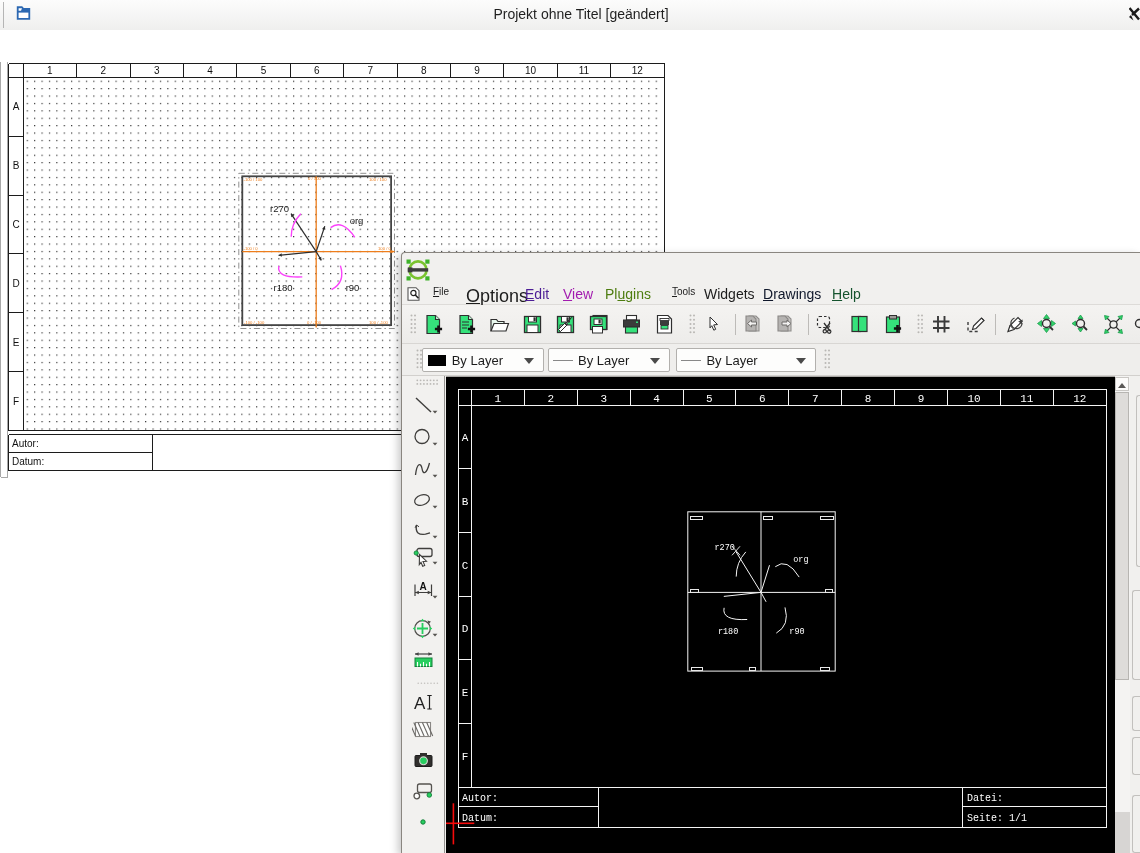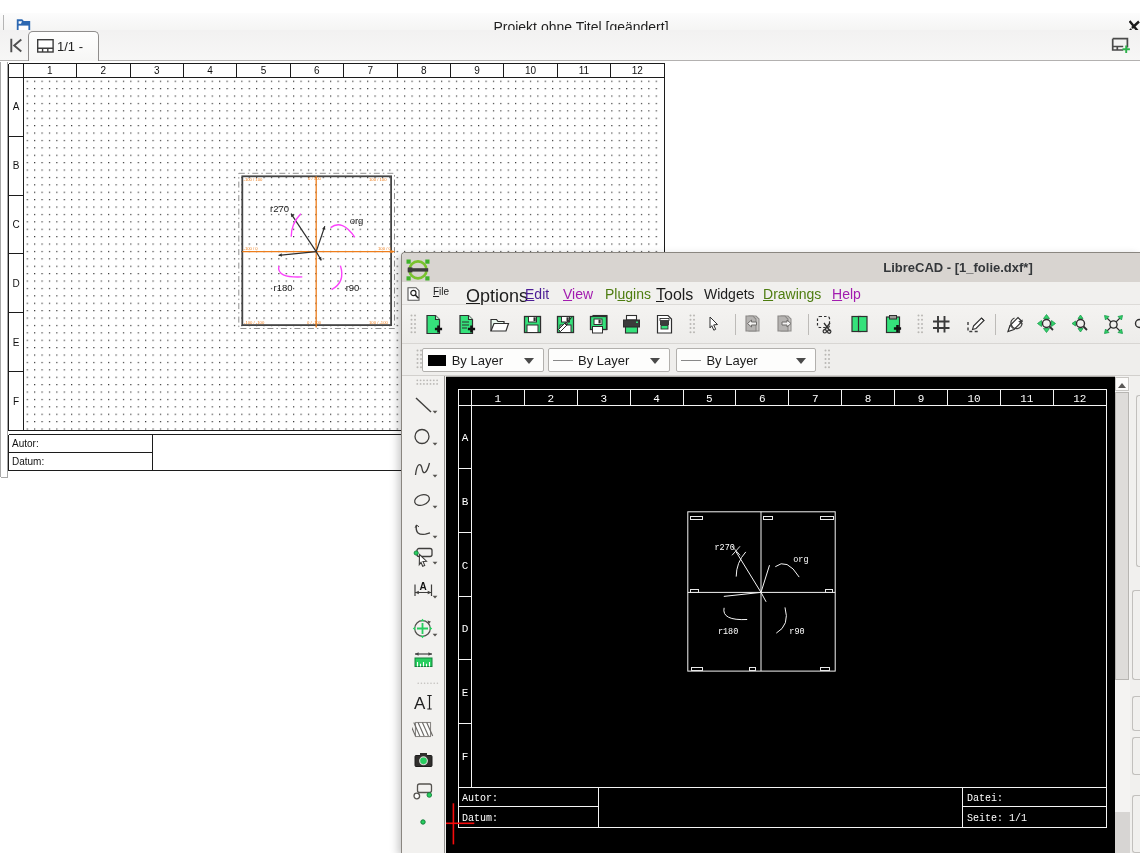--- a/index.html
+++ b/index.html
@@ -2,49 +2,34 @@
 <html><head><meta charset="utf-8">
 <style>
 *{margin:0;padding:0;box-sizing:border-box}
 html,body{width:1140px;height:853px;overflow:hidden;background:#fff;
 font-family:"Liberation Sans",sans-serif}
 #root{position:absolute;left:0;top:0;width:1140px;height:853px}
 .abs{position:absolute}
 </style></head><body>
 <div id="root">
 
-<div class="abs" style="left:0;top:13px;width:1140px;height:30px;background:linear-gradient(#fcfcfc,#efefee)">
+<div class="abs" style="left:0;top:0;width:1140px;height:30px;background:linear-gradient(#fcfcfc,#efefee)">
  <div class="abs" style="left:3px;top:2px;width:1px;height:26px;background:#b5b5b5"></div>
  <svg class="abs" style="left:16px;top:5px" width="15" height="16" viewBox="0 0 15 16">
   <path d="M0.8 1.2 h5.4 l1.6 1.9 h6.4 v11.7 h-13.4 z" fill="#2c68b2"></path>
   <path d="M2.6 3.2 h3.4 l-1 2.6 h-2.4 z" fill="#fff"></path>
   <rect x="2.6" y="7.6" width="9.8" height="5.4" fill="#fff"></rect>
  </svg>
  <div class="abs" style="left:440px;top:6px;width:282px;text-align:center;font-size:14px;color:#1f1f1f">Projekt ohne Titel [geändert]</div>
  <svg class="abs" style="left:1129px;top:7px" width="11" height="14" viewBox="0 0 11 14">
   <path d="M0.5 1 L10 12.5 M10 1.5 L3 8" stroke="#1a1a1a" stroke-width="2.4" fill="none"></path>
   <path d="M0 10 L4.5 13.5 L2 8 z" fill="#1a1a1a"></path>
  </svg>
 </div>
 
-<div class="abs" style="left:0;top:30px;width:1140px;height:31px;background:linear-gradient(#f2f1f1,#f7f7f6);border-bottom:1px solid #b3b1b0">
- <svg class="abs" style="left:9px;top:8px" width="15" height="15" viewBox="0 0 15 15">
-  <path d="M2.3 0.8 v13.4 M12.3 1.5 L5.2 7.5 L12.3 13.5" stroke="#4f4f4f" stroke-width="1.9" fill="none"></path>
- </svg>
- <div class="abs" style="left:28px;top:1px;width:71px;height:30px;background:linear-gradient(#fefefe,#f6f6f5);border:1px solid #8f8d8c;border-bottom:none;border-radius:5px 5px 0 0"></div>
- <svg class="abs" style="left:37px;top:9px" width="17" height="14" viewBox="0 0 17 14">
-  <rect x="0.7" y="0.7" width="15.4" height="12.3" fill="#fff" stroke="#3d3d3d" stroke-width="1.4"></rect>
-  <path d="M0.7 9.2 h15.4 M5.6 9.2 v3.8 M10.8 9.2 v3.8" stroke="#3d3d3d" stroke-width="1.4"></path>
- </svg>
- <div class="abs" style="left:57px;top:9px;font-size:13px;color:#222">1/1 -</div>
- <svg class="abs" style="left:1111px;top:7px" width="20" height="18" viewBox="0 0 20 18">
-  <path d="M1.7 1.7 h14.7 v8.7 M1.7 1.7 v11.3 h10.5 M1.7 9.5 h10.5 M6.3 9.5 v3.5" stroke="#4a4a4a" stroke-width="1.7" fill="none"></path>
-  <path d="M15.2 8.5 v7.4 M11.5 12.2 h7.4" stroke="#2cb24a" stroke-width="1.9" fill="none"></path>
- </svg>
-</div>
 <svg class="abs" style="left:0;top:62px" width="1140" height="791" viewBox="0 0 1140 791">
 <rect width="1140" height="791" fill="#ffffff"></rect>
 <defs>
         <pattern id="dots" x="23.9" y="15.9" width="7.4" height="7.4" patternUnits="userSpaceOnUse">
           <rect x="2.8" y="2.8" width="1.15" height="1.15" fill="#222222"></rect>
         </pattern>
       </defs>
 <rect x="24" y="16" width="639" height="352" fill="url(#dots)"></rect>
 <g stroke="#1c1c1c" stroke-width="1" shape-rendering="crispEdges">
 <path d="M0.5 0 V415 M7.5 0 V415 M0.5 415 H7.5" stroke="#a8a8a8"></path>
@@ -125,23 +110,20 @@
 <text x="369" y="118.5">100 / 100</text>
 <text x="243.5" y="188">-100 / 0</text>
 <text x="378" y="188">100 / 0</text>
 <text x="244" y="262">-100 / -100</text>
 <text x="307" y="261.5">0 / -100</text>
 <text x="369" y="262">100 / -100</text>
 </g>
 </g>
 </svg>
     <div class="abs" style="left:401px;top:252px;width:739px;height:601px;border:1px solid #8a8680;border-right:none;border-bottom:none;border-radius:4px 0 0 0;background:#f1f0ee;box-shadow:-3px 3px 8px rgba(0,0,0,0.22)">
-<div class="abs" style="left:0;top:0;width:739px;height:29px;background:#d8d4d0;border-radius:4px 0 0 0">
-        <div class="abs" style="left:186px;top:7px;width:740px;text-align:center;font-size:13px;font-weight:bold;color:#34373a">LibreCAD - [1_folie.dxf*]</div>
-      </div>
 <svg class="abs" style="left:4px;top:6px" width="24" height="22" viewBox="0 0 24 22">
         <g fill="#3eb229">
           <rect x="0.5" y="0.5" width="4.2" height="4.2"></rect>
           <rect x="19.3" y="0.5" width="4.2" height="4.2"></rect>
           <rect x="0.5" y="17.3" width="4.2" height="4.2"></rect>
           <rect x="19.3" y="17.3" width="4.2" height="4.2"></rect>
         </g>
         <circle cx="12" cy="10.9" r="8.5" fill="none" stroke="#7ac32e" stroke-width="2.7"></circle>
         <rect x="1.8" y="9.2" width="20.4" height="3.4" fill="#3c3c3c"></rect>
         <rect x="1.8" y="8.4" width="4.6" height="5" fill="#3c3c3c"></rect>
@@ -150,24 +132,24 @@
 <svg class="abs" style="left:5px;top:34px" width="15" height="14" viewBox="0 0 15 14">
         <path d="M1 0.7 h8 l3 3 v9.6 h-11 z" fill="#fff" stroke="#555" stroke-width="1.1"></path>
         <circle cx="6.4" cy="6" r="2.6" fill="none" stroke="#222" stroke-width="1.2"></circle>
         <line x1="8.3" y1="8" x2="11.5" y2="11.2" stroke="#222" stroke-width="1.6"></line>
       </svg>
 <div class="abs" style="left:31px;top:33px;font-size:10px;color:#1c1c1c"><u>F</u>ile</div>
 <div class="abs" style="left:64px;top:33px;font-size:18px;color:#1c1c1c"><u>O</u>ptions</div>
 <div class="abs" style="left:123px;top:33px;font-size:14px;color:#4c1d95"><u>E</u>dit</div>
 <div class="abs" style="left:161px;top:33px;font-size:14px;color:#a21caf"><u>V</u>iew</div>
 <div class="abs" style="left:203px;top:33px;font-size:14px;color:#4d7c0f">Pl<u>u</u>gins</div>
-<div class="abs" style="left:254px;top:33px;font-size:16px;color:#1c1c1c"><u>T</u>ools</div>
+<div class="abs" style="left:270px;top:33px;font-size:10px;color:#1c1c1c"><u>T</u>ools</div>
 <div class="abs" style="left:302px;top:33px;font-size:14px;color:#1c1c1c">Widgets</div>
-<div class="abs" style="left:361px;top:33px;font-size:14px;color:#4d7c0f"><u>D</u>rawings</div>
-<div class="abs" style="left:430px;top:33px;font-size:14px;color:#a21caf"><u>H</u>elp</div>
+<div class="abs" style="left:361px;top:33px;font-size:14px;color:#0f172a"><u>D</u>rawings</div>
+<div class="abs" style="left:430px;top:33px;font-size:14px;color:#14532d"><u>H</u>elp</div>
 </div>
     <div class="abs" style="left:402px;top:305px;width:738px;height:38px;background:linear-gradient(#f4f3f1,#edecea)"></div>
 <svg class="abs" style="left:410px;top:314px" width="8" height="22" viewBox="0 0 8 22">
       <circle cx="1.5" cy="1.5" r="1" fill="#b9b7b4"></circle>
       <circle cx="5" cy="1.5" r="1" fill="#b9b7b4"></circle>
       <circle cx="1.5" cy="5.7" r="1" fill="#b9b7b4"></circle>
       <circle cx="5" cy="5.7" r="1" fill="#b9b7b4"></circle>
       <circle cx="1.5" cy="9.9" r="1" fill="#b9b7b4"></circle>
       <circle cx="5" cy="9.9" r="1" fill="#b9b7b4"></circle>
       <circle cx="1.5" cy="14.100000000000001" r="1" fill="#b9b7b4"></circle>

